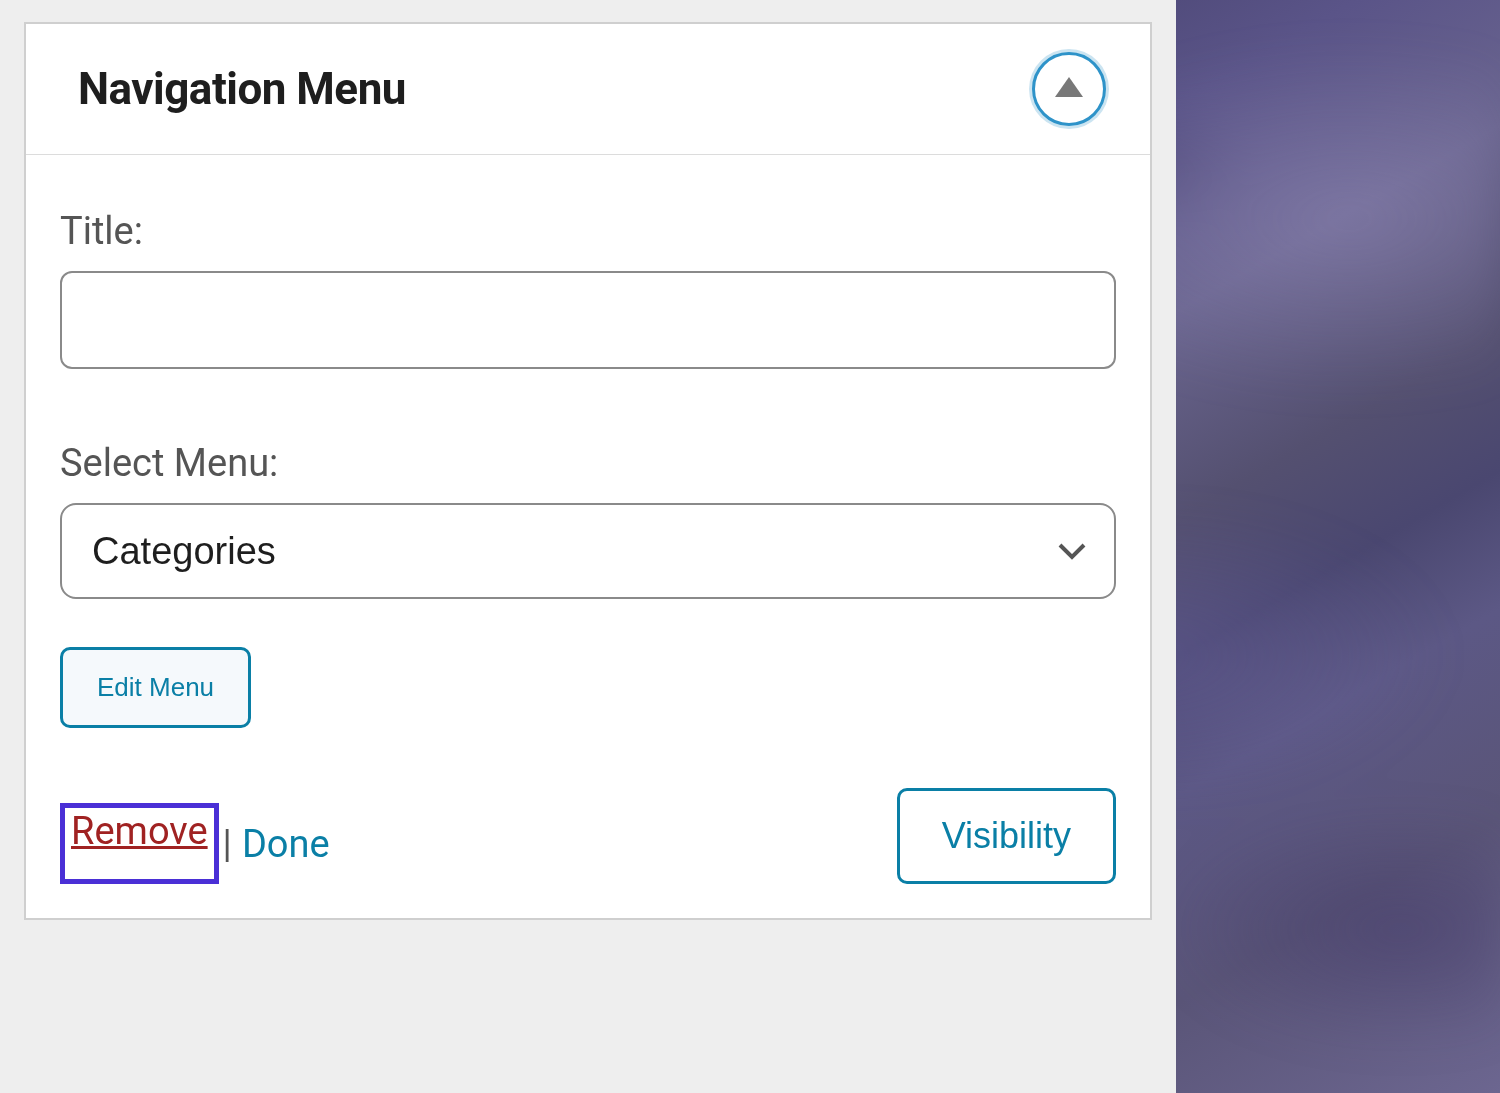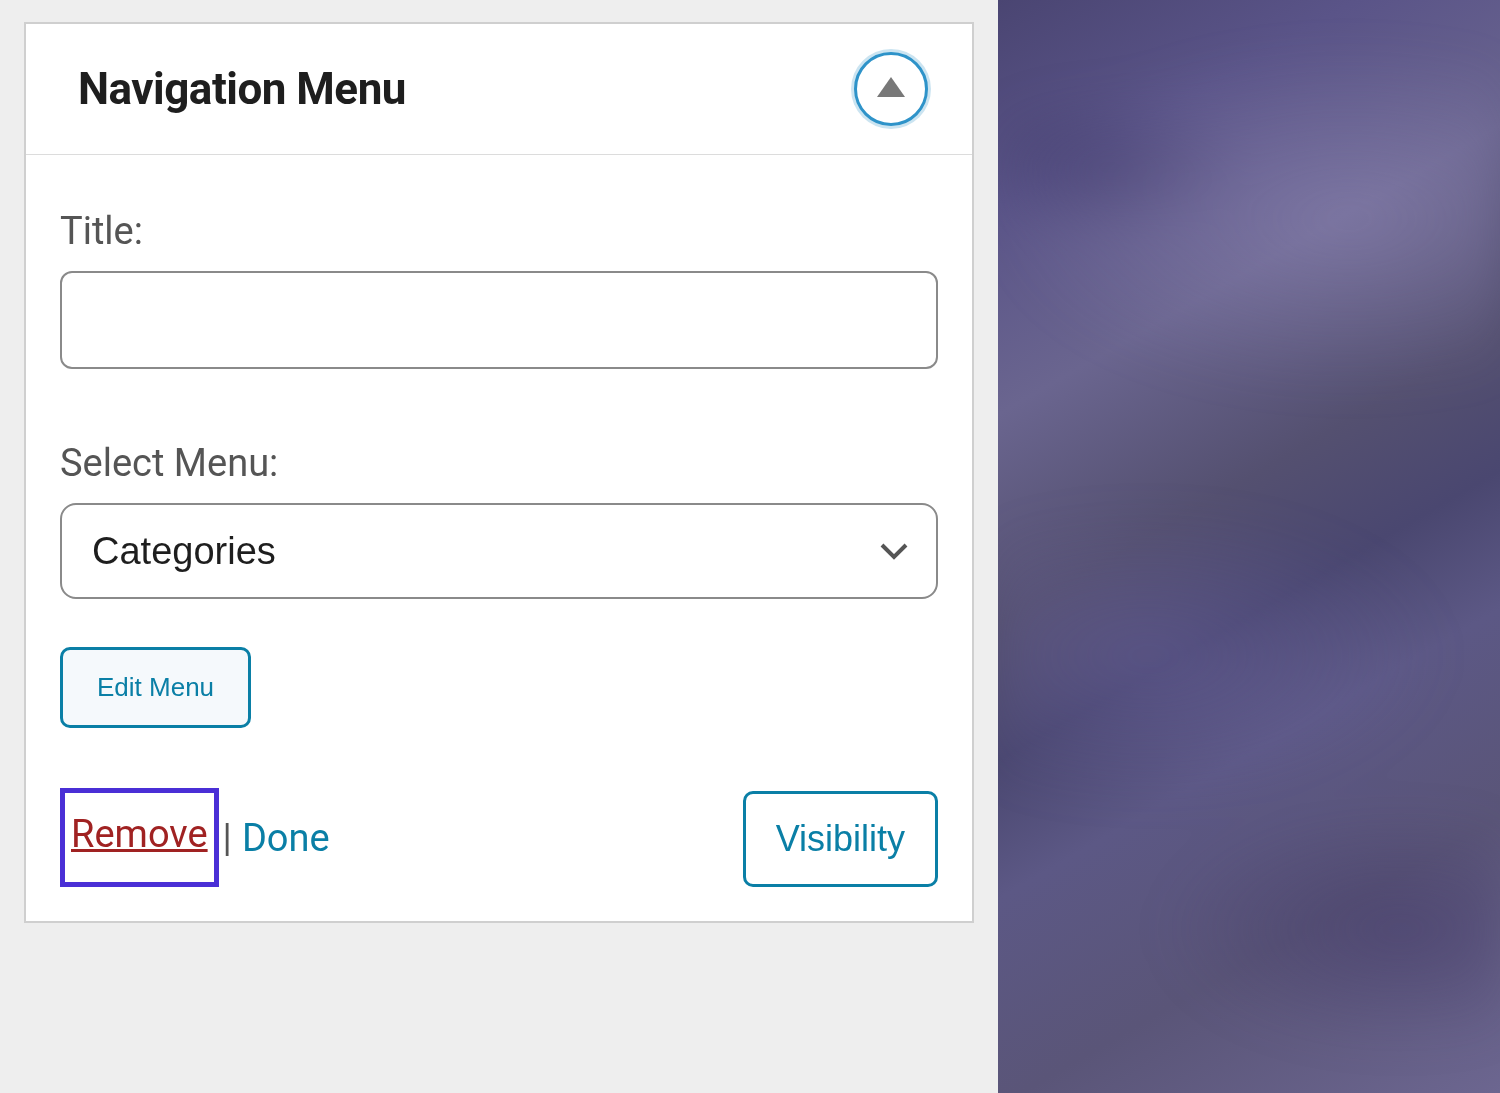--- a/index.html
+++ b/index.html
@@ -12,21 +12,21 @@
     background: #e8e8e8;
     width: 1500px;
     height: 1093px;
     position: relative;
     overflow: hidden;
   }
   .left-panel {
     position: absolute;
     left: 0;
     top: 0;
-    width: 998px;
+    width: 1176px;
     height: 1093px;
     background: #eeeeee;
     padding: 22px 24px 0 24px;
   }
   .right-panel {
     position: absolute;
     left: 998px;
     top: 0;
     width: 502px;
     height: 1093px;
@@ -149,42 +149,42 @@
     justify-content: space-between;
     margin-top: 60px;
   }
   .link-row {
     display: flex;
     align-items: center;
     font-size: 38px;
   }
   .highlight-box {
     border: 5px solid #4a2fd6;
-    padding: 19px 6px 26px 6px;
+    padding: 1px 6px 26px 6px;
     display: inline-block;
   }
   .remove-link {
     color: #a02222;
     text-decoration: underline;
     cursor: pointer;
   }
   .separator {
     color: #555555;
     margin: 0 10px 0 4px;
   }
   .done-link {
     color: #0a7fa6;
     cursor: pointer;
   }
   .visibility-btn {
     border: 3px solid #0a7fa6;
     color: #0a7fa6;
     background: #ffffff;
     font-size: 36px;
-    padding: 24px 30px;
+    padding: 24px 42px;
     border-radius: 10px;
     cursor: pointer;
   }
 </style>
 </head>
 <body>
 
 <div class="right-panel"></div>
 
 <div class="left-panel">

